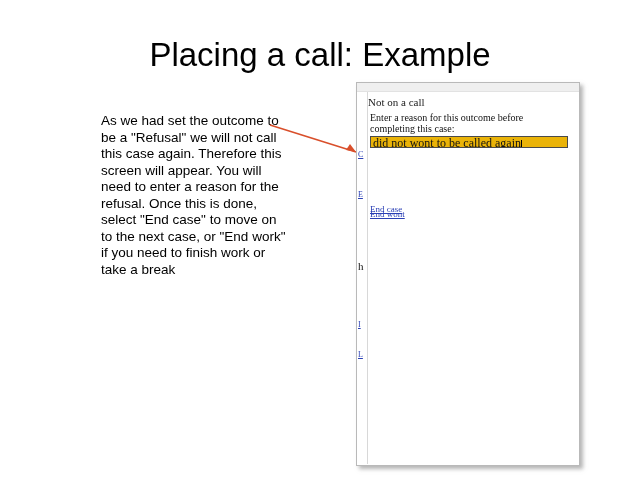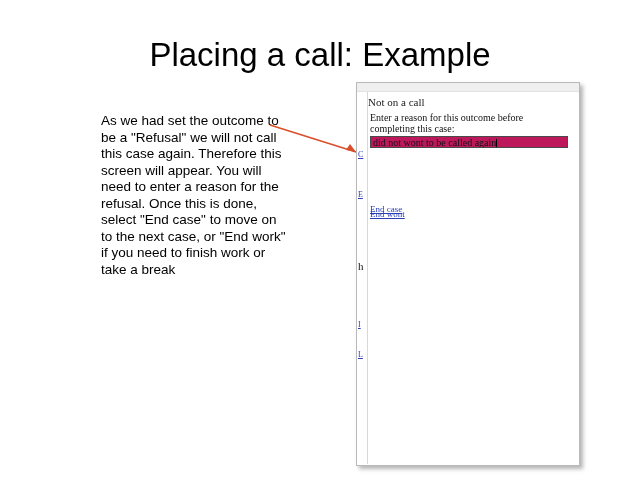--- a/index.html
+++ b/index.html
@@ -113,22 +113,22 @@
     color: #111111;
     font-family: "Liberation Serif", serif;
   }
   .shot-input {
     position: absolute;
     left: 2px;
     top: 44px;
     width: 198px;
     height: 12px;
     border: 1px solid #4a4a4a;
-    background: #be185d;
-    font-size: 10px;
+    background: #eab308;
+    font-size: 12px;
     line-height: 12px;
     color: #111111;
     padding: 0 2px;
     box-sizing: border-box;
     font-family: "Liberation Serif", serif;
     white-space: nowrap;
     overflow: hidden;
   }
   .shot-input .caret {
     display: inline-block;

